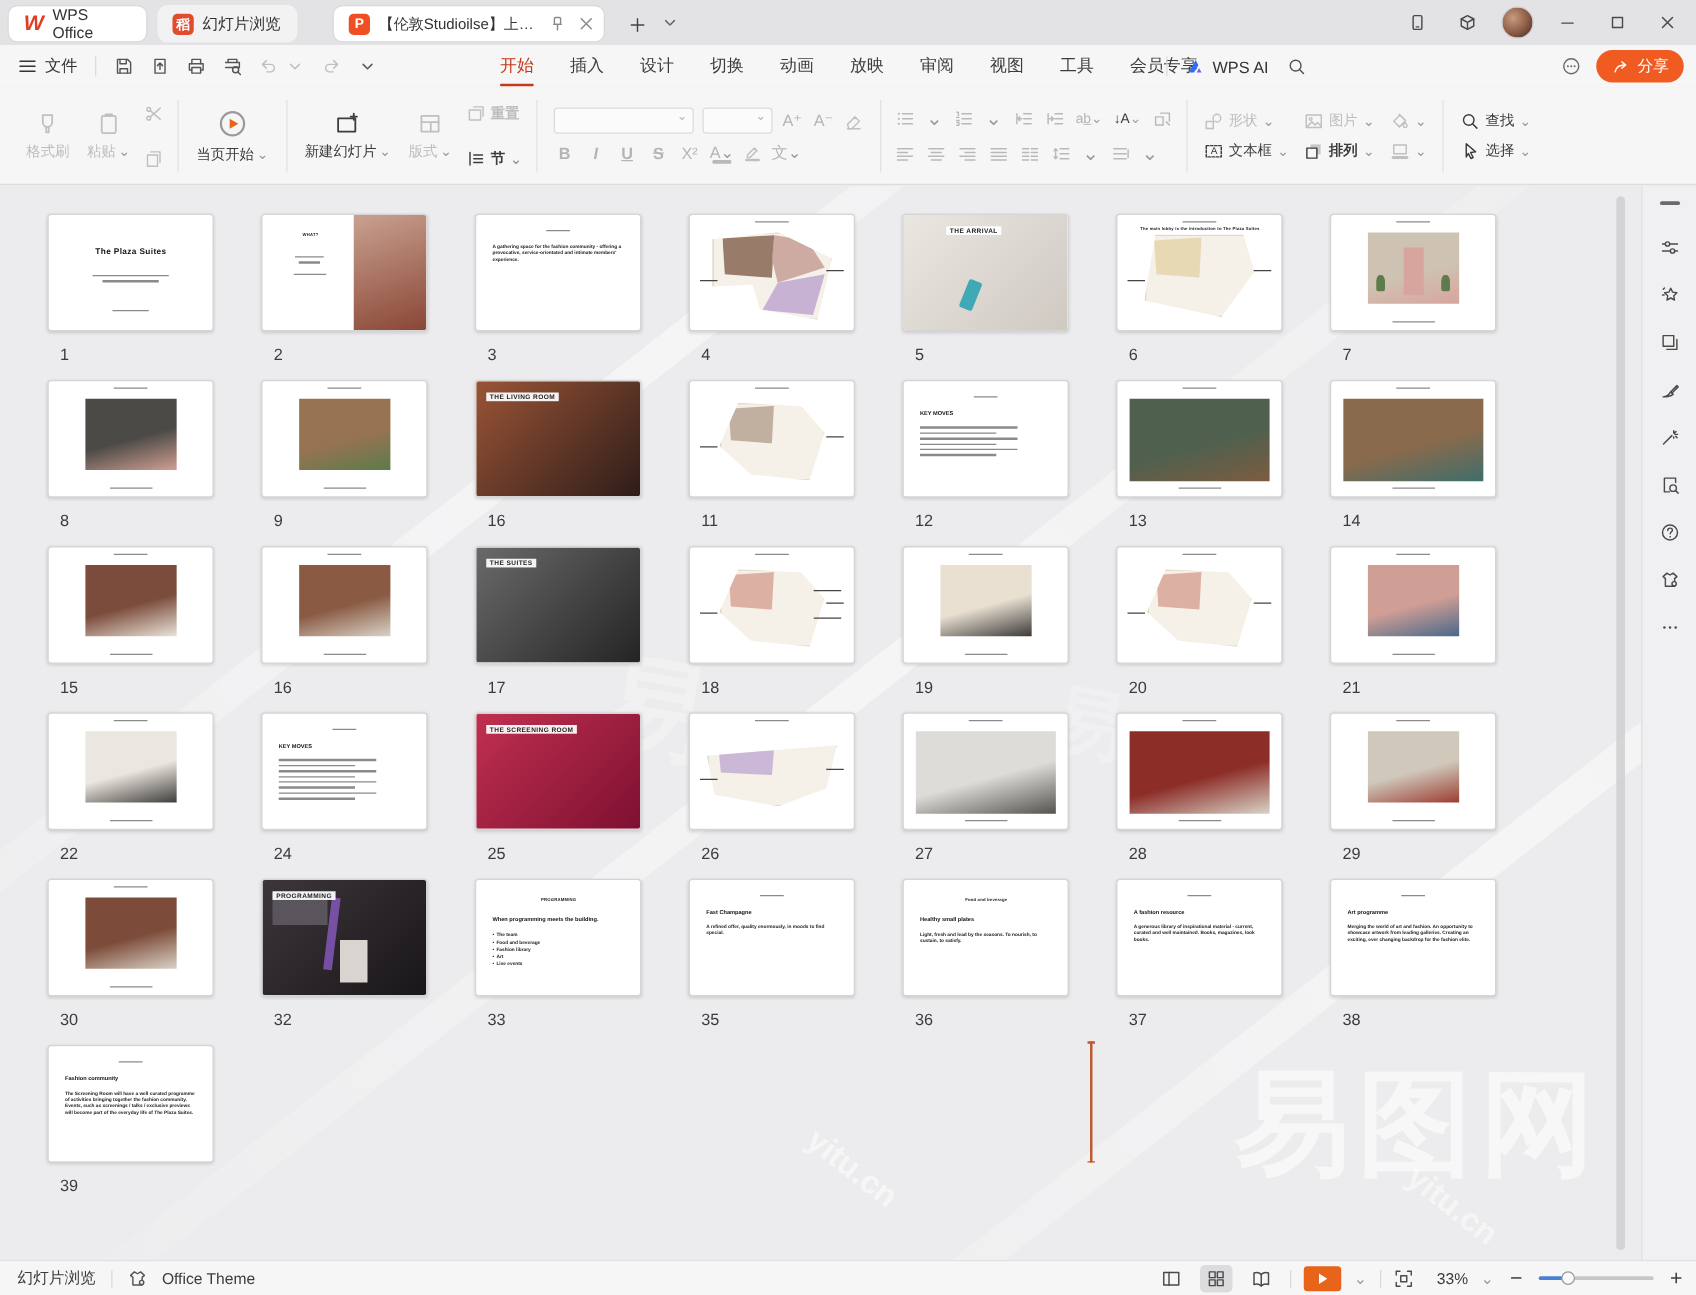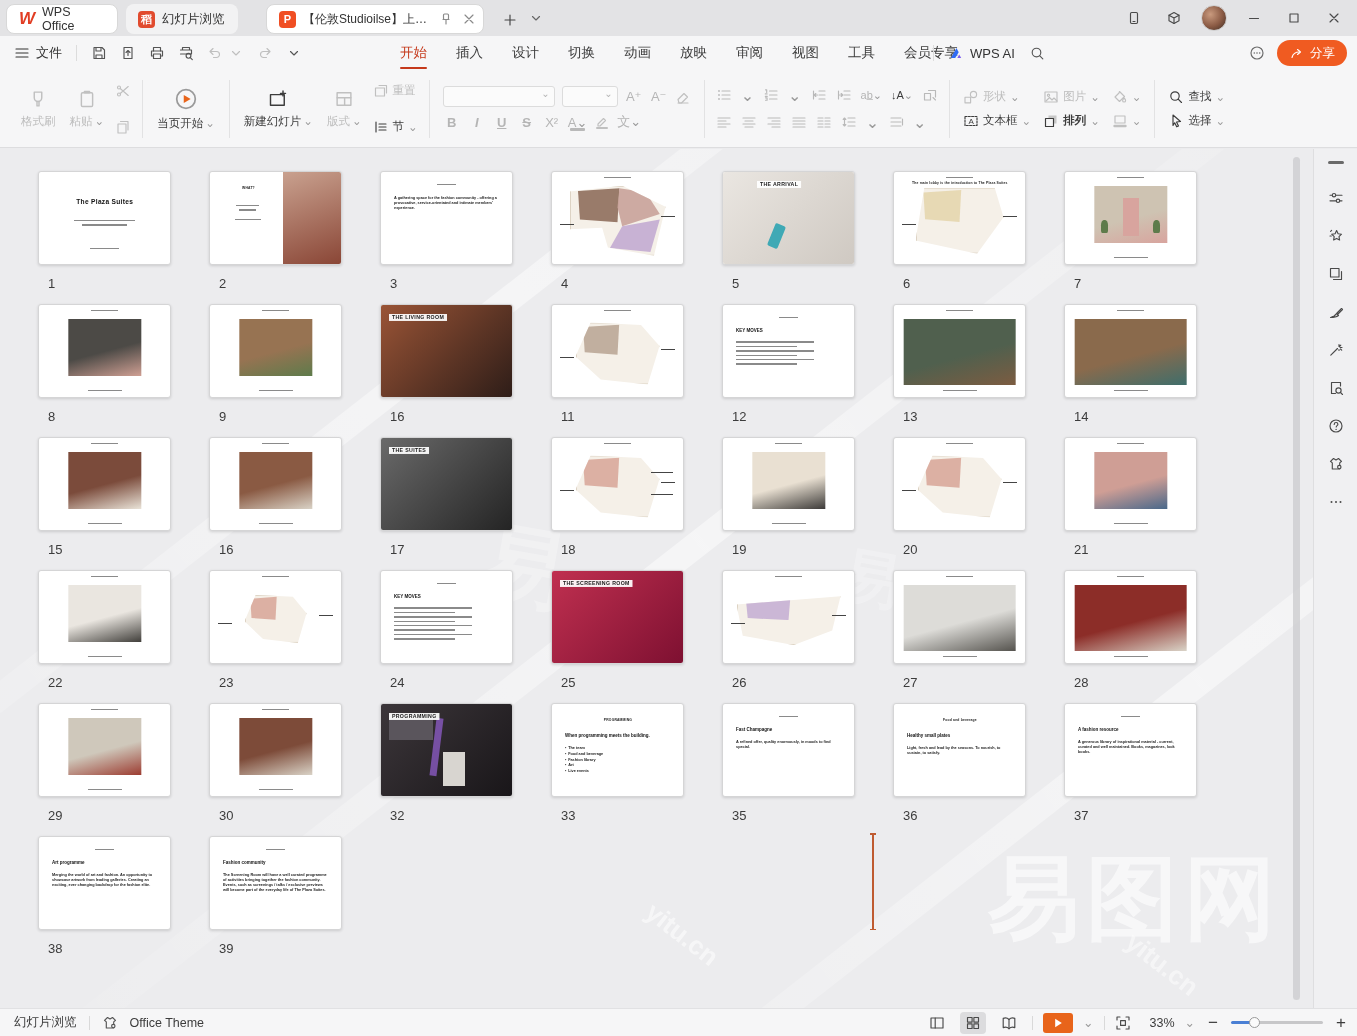--- a/index.html
+++ b/index.html
@@ -377,21 +377,21 @@
           <svg width="20" height="20" viewBox="0 0 16 16" fill="none" stroke="currentColor" stroke-width="1.15" stroke-linecap="round" stroke-linejoin="round">
             <rect x="2.5" y="3" width="11" height="10"></rect>
             <path d="M2.5 7h11M8.5 7v6"></path>
           </svg>
         </span>
       <span class="rb-lbl dis-t">
           <span>版式</span>
           <span class="chev9">⌄</span>
         </span>
     </div>
-    <div class="rb-col" style="height:56px;">
+    <div class="rb-col" style="height:56px;font-weight:bold;">
       <span class="rb-row-item dis-t">
         <span class="ic" style="color:#c0c0c0;">
             <svg width="16" height="16" viewBox="0 0 16 16" fill="none" stroke="currentColor" stroke-width="1.15" stroke-linecap="round" stroke-linejoin="round">
               <rect x="2.5" y="5" width="9" height="8"></rect>
               <path d="M6 2.5h7.5V10"></path>
             </svg>
           </span>
         <span>重置</span>
       </span>
       <span class="rb-row-item en-t">
@@ -867,33 +867,20 @@
         </div>
         <div class="cell">
           <div class="thumb">
             <div style="margin-top:5px">
               <div class="cbar" style="width:20%"></div>
             </div>
             <div class="blk" style="left:50%;top:14px;transform:translateX(-50%);width:56%;height:62%;background:linear-gradient(165deg,#eae6e0 0%,#eae6e0 55%,#403e3a 100%);"></div>
             <div class="blk" style="left:50%;bottom:6px;transform:translateX(-50%);width:26%;height:1.4px;background:#8a8a8a;"></div>
           </div>
           <div class="snum">22</div>
-        </div>
-        <div class="cell">
-          <div class="thumb">
-            <div style="margin-top:5px">
-              <div class="cbar" style="width:20%"></div>
-            </div>
-            <div class="plan" style="width:62px;height:48px;clip-path:polygon(18% 0,78% 4%,100% 38%,86% 100%,30% 92%,0 55%);">
-              <div class="patch" style="background:#d9a99b;clip-path:polygon(8% 6%,52% 2%,50% 52%,10% 48%);opacity:.9;"></div>
-            </div>
-            <div class="ann" style="left:8px;top:52px;width:14px;"></div>
-            <div class="ann" style="right:8px;top:44px;width:14px;"></div>
-          </div>
-          <div class="snum">23</div>
         </div>
         <div class="cell">
           <div class="thumb">
             <div class="s-pad">
               <div style="margin-top:6px">
                 <div class="cbar" style="width:18%"></div>
               </div>
               <div style="margin-top:10px">
                 <div class="tt-head">KEY MOVES</div>
                 <div class="bars">

